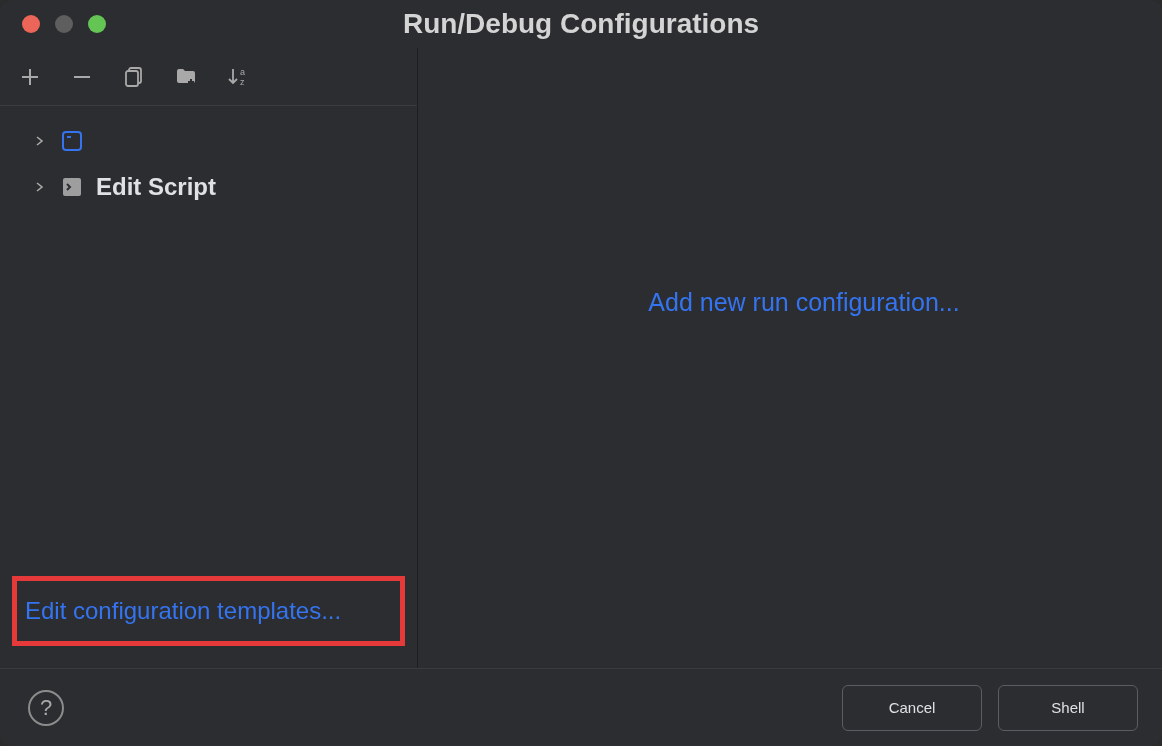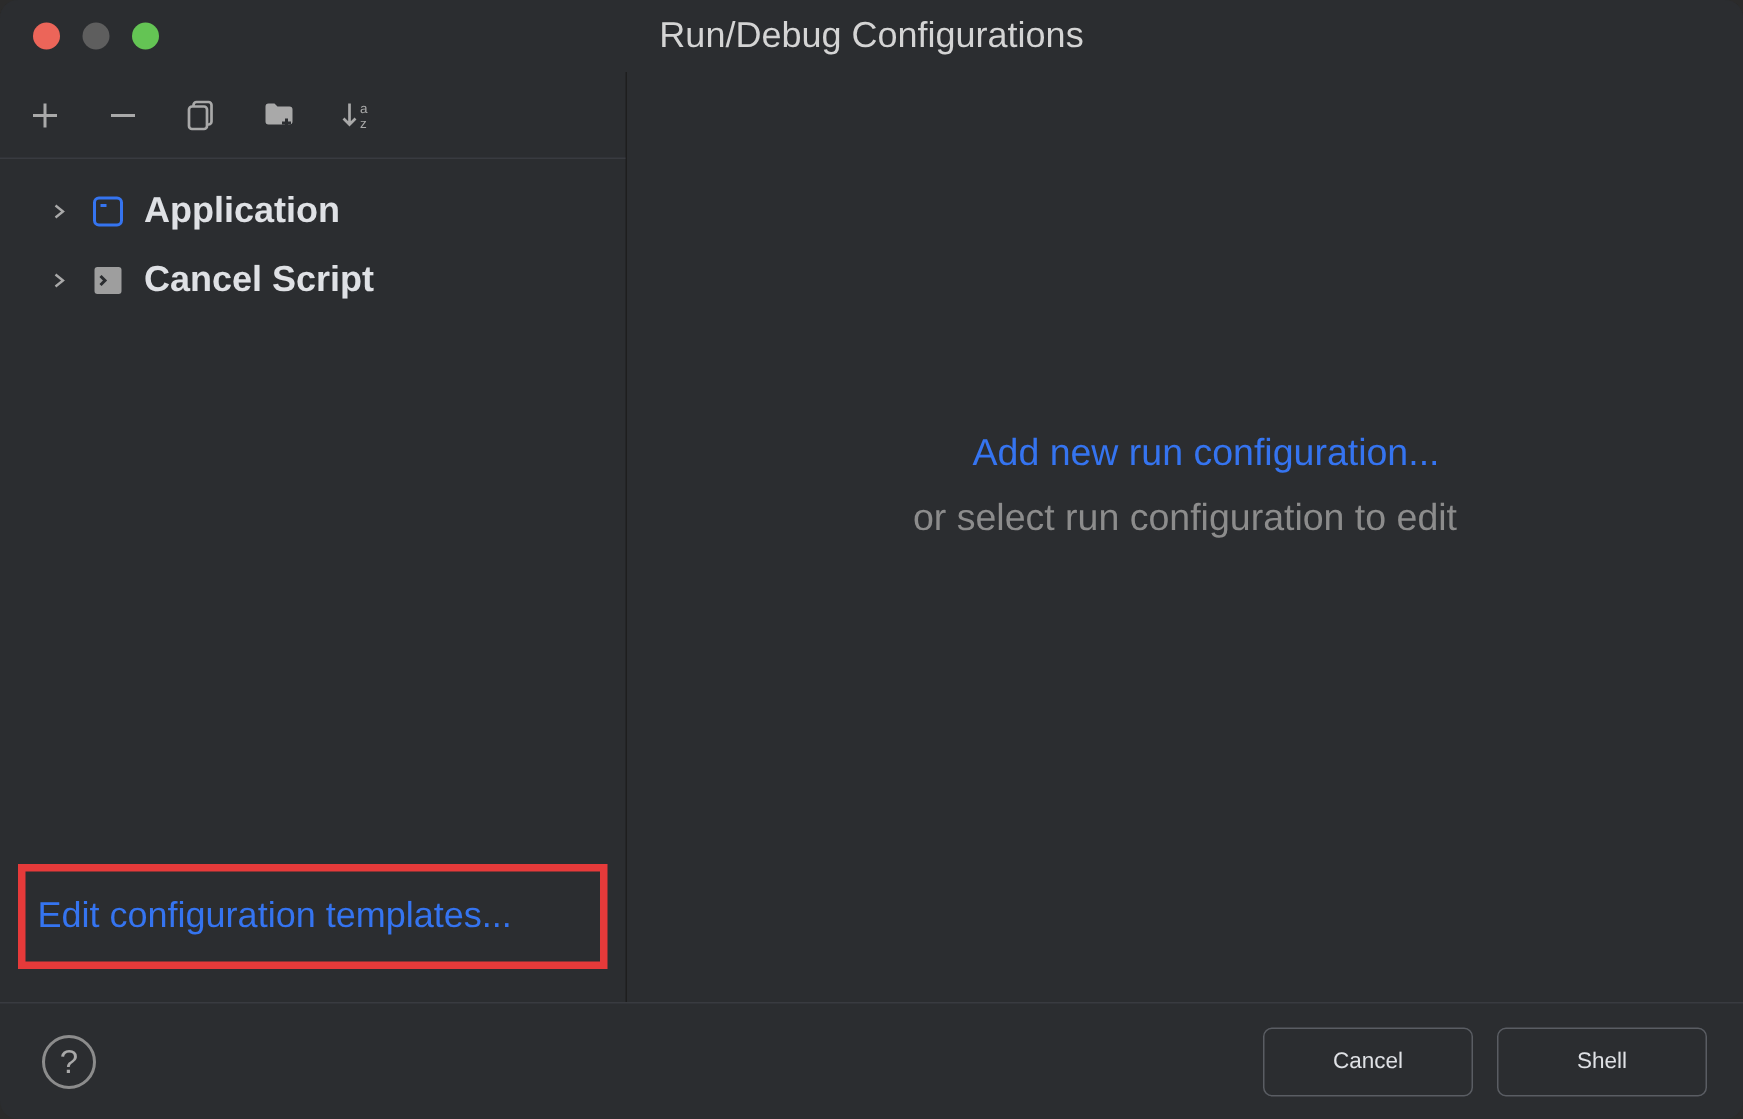--- a/index.html
+++ b/index.html
@@ -39,22 +39,22 @@
       border-radius: 50%;
     }
     .tl-red { background: #ec6559; }
     .tl-yellow { background: #5e5e5e; }
     .tl-green { background: #64c454; }
     .title {
       position: absolute;
       left: 50%;
       transform: translateX(-50%);
       color: #d4d4d4;
-      font-size: 24px;
-      font-weight: 400;
+      font-size: 28px;
+      font-weight: 700;
     }
     .content {
       flex: 1;
       display: flex;
       min-height: 0;
     }
     .sidebar {
       width: 418px;
       display: flex;
       flex-direction: column;
@@ -238,48 +238,46 @@
             <svg viewBox="0 0 12 12" width="12" height="12">
                 <path d="M4 2l5 4-5 4" stroke="currentColor" stroke-width="1.6" fill="none"></path>
               </svg>
           </span>
           <span class="tree-icon">
             <svg viewBox="0 0 24 24" width="24" height="24">
                 <rect x="3" y="3" width="18" height="18" rx="3" fill="none" stroke="#3574f0" stroke-width="2"></rect>
                 <rect x="7" y="7" width="4" height="2" fill="#3574f0"></rect>
               </svg>
           </span>
-          <span>Application</span>
         </div>
         <div class="tree-item">
           <span class="expand-arrow">
             <svg viewBox="0 0 12 12" width="12" height="12">
                 <path d="M4 2l5 4-5 4" stroke="currentColor" stroke-width="1.6" fill="none"></path>
               </svg>
           </span>
           <span class="tree-icon">
             <svg viewBox="0 0 24 24" width="24" height="24">
                 <rect x="3" y="3" width="18" height="18" rx="2" fill="#9e9e9e"></rect>
                 <path d="M7 9l3 3-3 3" stroke="#2b2d30" stroke-width="2" fill="none"></path>
               </svg>
           </span>
-          <span>Cancel Script</span>
+          <span>Edit Script</span>
         </div>
       </div>
 
       <div class="sidebar-footer">
         <div class="edit-templates-container">
           <span class="edit-templates-link">Edit configuration templates...</span>
         </div>
       </div>
     </div>
 
     <div class="main">
       <span class="add-new-link">Add new run configuration...</span>
-      <span class="select-hint">or select run configuration to edit</span>
     </div>
   </div>
 
   <div class="footer-row">
     <div class="help-btn">?</div>
     <button class="btn">Cancel</button>
     <button class="btn">Shell</button>
   </div>
 </div>
 

